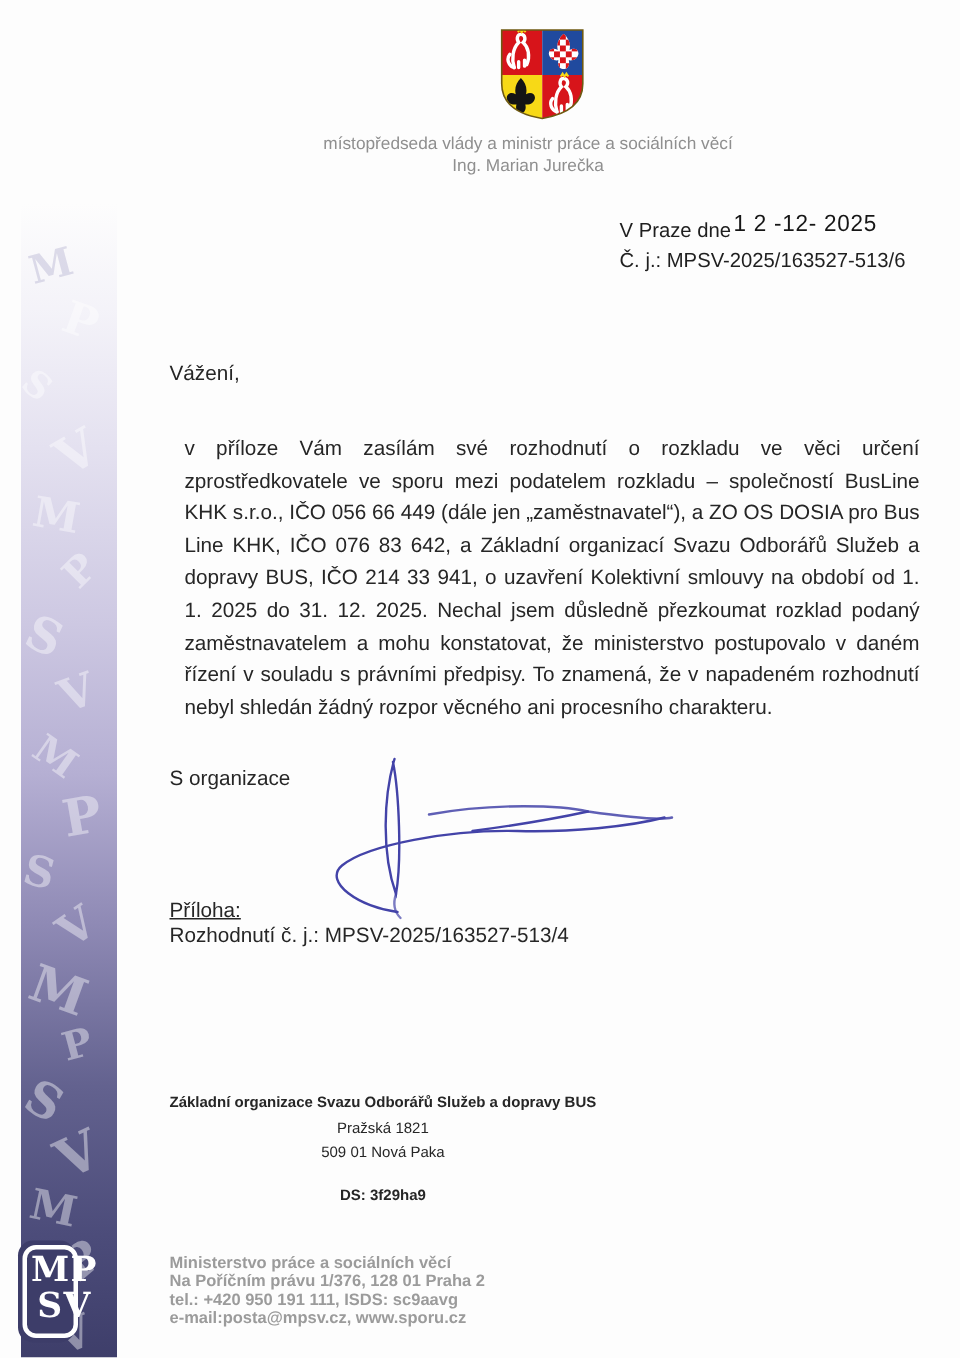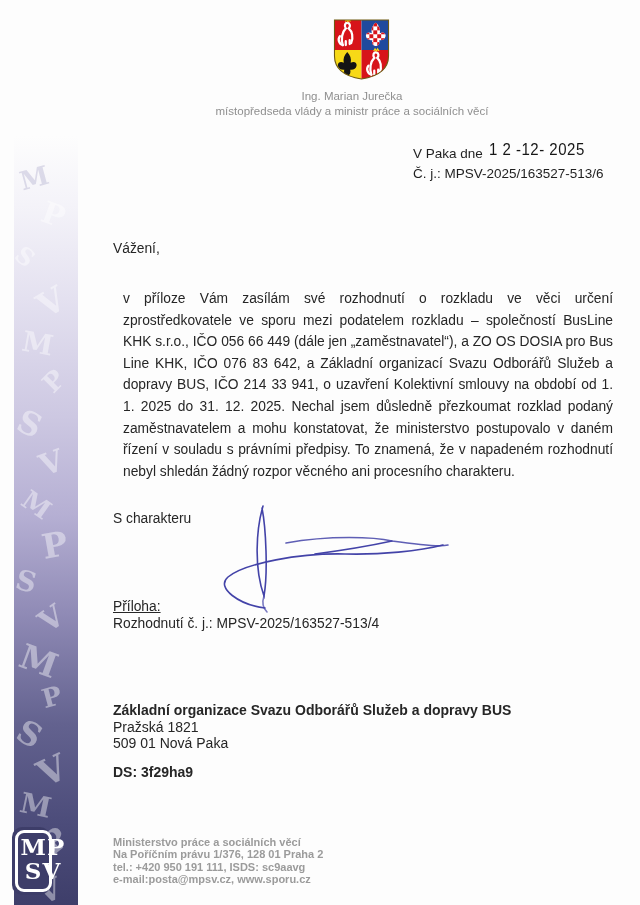--- a/index.html
+++ b/index.html
@@ -49,21 +49,21 @@
   .salutation{left:113px;top:241px;font-size:13.8px;}
   .paragraph{left:113px;top:278px;width:490px;font-size:13.8px;
     line-height:21.6px;text-align:justify;margin:10px;}
   .closing{left:113px;top:511px;font-size:13.8px;}
 
   .signature{left:205px;top:488px;width:252px;height:130px;}
 
   .attachment{left:113px;top:598px;font-size:13.8px;line-height:17px;}
   .attachment .att-label{text-decoration:underline;}
 
-  .recipient{left:113px;top:702px;font-size:14px;line-height:16.6px;}
+  .recipient{left:113px;top:728px;font-size:10px;line-height:16.6px;text-align:center;}
   .recipient .org{font-weight:bold;}
   .recipient .ds{font-weight:bold;margin-top:12px;}
 
   .footer{left:113px;top:836px;font-size:11px;line-height:12.4px;color:#9b9b9b;font-weight:bold;}
 
   
   .mpsv-logo{
     left:13px;top:828px;width:36px;height:66px;
     background:#3d3d69;border-radius:9px;
     box-shadow:0 0 0 1px #3d3d69;
@@ -151,31 +151,31 @@
       <path d="M42,57 L42,53 M46,56 L46,52"></path>
     </g>
 
     <path d="M12.5,3 l1.3,-2 l1.3,2 l1.3,-2 l1.3,2" stroke="#f7d917" stroke-width="1.3" fill="none"></path>
     <path d="M41.5,33 l1.3,-2 l1.3,2 l1.3,-2 l1.3,2" stroke="#f7d917" stroke-width="1.3" fill="none"></path>
   </g>
   <path d="M1.5,1.5 H56.5 V38 Q56.5,57 29,61.5 Q1.5,57 1.5,38 Z" fill="none" stroke="#6f5a12" stroke-width="1.1"></path>
 </svg>
 
 <div class="abs header-block">
+  <div>místopředseda vlády a ministr práce a sociálních věcí</div>
   <div>Ing. Marian Jurečka</div>
-  <div>místopředseda vlády a ministr práce a sociálních věcí</div>
-</div>
-
-<div class="abs place-line">V Paka dne</div>
+</div>
+
+<div class="abs place-line">V Praze dne</div>
 <div class="abs date-stamp">1 2 -12- 2025</div>
 <div class="abs ref-line">Č. j.: MPSV-2025/163527-513/6</div>
 
 <div class="abs salutation">Vážení,</div>
 <p class="abs paragraph">v příloze Vám zasílám své rozhodnutí o rozkladu ve věci určení zprostředkovatele ve sporu mezi podatelem rozkladu – společností BusLine KHK s.r.o., IČO 056 66 449 (dále jen „zaměstnavatel“), a ZO OS DOSIA pro Bus Line KHK, IČO 076 83 642, a Základní organizací Svazu Odborářů Služeb a dopravy BUS, IČO 214 33 941, o uzavření Kolektivní smlouvy na období od 1. 1. 2025 do 31. 12. 2025. Nechal jsem důsledně přezkoumat rozklad podaný zaměstnavatelem a mohu konstatovat, že ministerstvo postupovalo v daném řízení v souladu s právními předpisy. To znamená, že v napadeném rozhodnutí nebyl shledán žádný rozpor věcného ani procesního charakteru.</p>
-<div class="abs closing">S charakteru</div>
+<div class="abs closing">S organizace</div>
 
 <svg class="abs signature" viewBox="0 0 252 130">
   <g fill="none" stroke="#4343a8" stroke-width="1.6" stroke-linecap="round">
     <path d="M58,18 C51,42 49,80 59,108 C63,85 61,40 57,20"></path>
     <path d="M81,55 C125,47 170,49 187,53 C215,57 235,59 243,57" opacity=".85"></path>
     <path d="M187,53 C155,60 125,64 110,66"></path>
     <path d="M238,57 C215,63 175,67 140,66 C95,65 40,75 23,89 C10,100 35,117 60,120"></path>
     <path d="M59,108 C57,114 58,120 62,124" opacity=".7"></path>
   </g>
 </svg>

